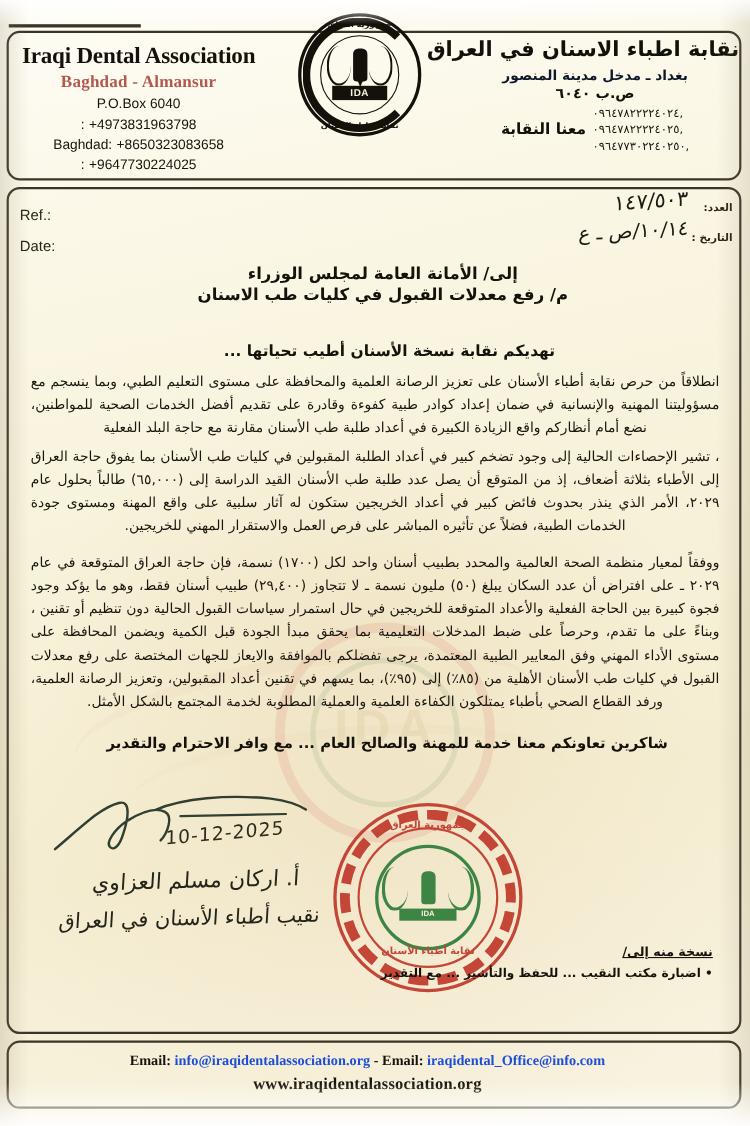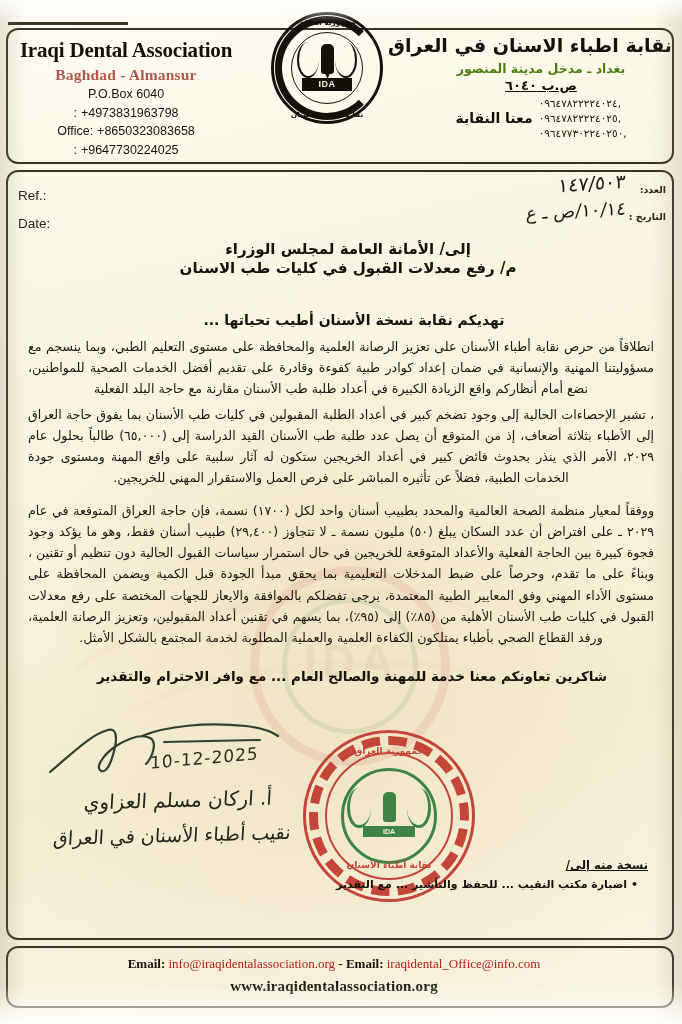--- a/index.html
+++ b/index.html
@@ -132,27 +132,26 @@
     direction: rtl;
   }
   .hdr-ar-title {
     font: bold 19px "DejaVu Sans", sans-serif;
     color: #12100a;
     white-space: nowrap;
   }
   .hdr-ar-sub {
     margin-top: 5px;
     font: bold 12.5px "DejaVu Sans", sans-serif;
-    color: #4d7c0f;
+    color: #0f172a;
   }
   .hdr-ar-pobox {
     margin-top: 2px;
     font: bold 13px "DejaVu Sans", sans-serif;
     color: #12100a;
-    text-decoration: underline;
   }
   .hdr-phones {
     margin-top: 3px;
     display: flex;
     flex-direction: row-reverse;
     align-items: center;
     justify-content: center;
     gap: 6px;
   }
   .hdr-phones-lbl {
@@ -441,38 +440,38 @@
   .cc-head {
     position: absolute;
     right: 34px; top: 858px;
     font: bold 11.5px "DejaVu Sans", sans-serif;
     color: #15120b;
     direction: rtl;
     text-decoration: underline;
   }
   .cc-item {
     position: absolute;
-    right: 44px; top: 878px;
+    right: 34px; top: 878px;
     font: bold 11px "DejaVu Sans", sans-serif;
     color: #15120b;
     direction: rtl;
   }
 
   
   #footer-box { left: 6px; top: 946px; width: 668px; height: 62px; }
   .footer-line1 {
     position: absolute;
     left: 0; top: 956px; width: 668px;
     text-align: center;
     direction: ltr;
     font: bold 13px "Liberation Serif", serif;
     color: #17130c;
     white-space: nowrap;
   }
-  .footer-line1 .em { color: #b91c1c; font-weight: normal; }
+  .footer-line1 .em { color: #1d4ed8; font-weight: bold; }
   .footer-line2 {
     position: absolute;
     left: 0; top: 978px; width: 668px;
     text-align: center;
     direction: ltr;
     font: bold 15px "Liberation Serif", serif;
     color: #17130c;
     letter-spacing: 0.2px;
   }
 
@@ -504,39 +503,39 @@
 
   <div class="hdr-en">
     <div class="hdr-en-title">Iraqi Dental Association</div>
     <div class="hdr-en-sub">Baghdad - Almansur</div>
     <div class="hdr-en-line">P.O.Box 6040</div>
     <div class="hdr-en-line rowed">
       <span class="hdr-en-lbl">:</span>
       <span>+4973831963798</span>
     </div>
     <div class="hdr-en-line rowed">
-      <span class="hdr-en-lbl">Office:</span>
+      <span class="hdr-en-lbl">Baghdad:</span>
       <span>+8650323083658</span>
     </div>
     <div class="hdr-en-line rowed">
       <span class="hdr-en-lbl">:</span>
       <span>+9647730224025</span>
     </div>
   </div>
 
   <div class="emblem">
     <div class="emb-ring-out"></div>
     <div class="emb-ring-thick"></div>
     <div class="emb-ring-in"></div>
     <div class="emb-top-text">جمهورية العراق</div>
     <div class="emb-wheat-l"></div>
     <div class="emb-wheat-r"></div>
     <div class="emb-tooth"></div>
     <div class="emb-ida">IDA</div>
-    <div class="emb-bot-text">نقابة تقنين الاسنان</div>
+    <div class="emb-bot-text">نقابة اطباء الاسنان</div>
   </div>
 
   <div class="hdr-ar">
     <div class="hdr-ar-title">نقابة اطباء الاسنان في العراق</div>
     <div class="hdr-ar-sub">بغداد ـ مدخل مدينة المنصور</div>
     <div class="hdr-ar-pobox">ص.ب ٦٠٤٠</div>
     <div class="hdr-phones">
       <div class="hdr-phones-lbl">معنا النقابة</div>
       <div class="hdr-phones-nums">
         <div>٠٩٦٤٧٨٢٢٢٢٤٠٢٤,</div>

